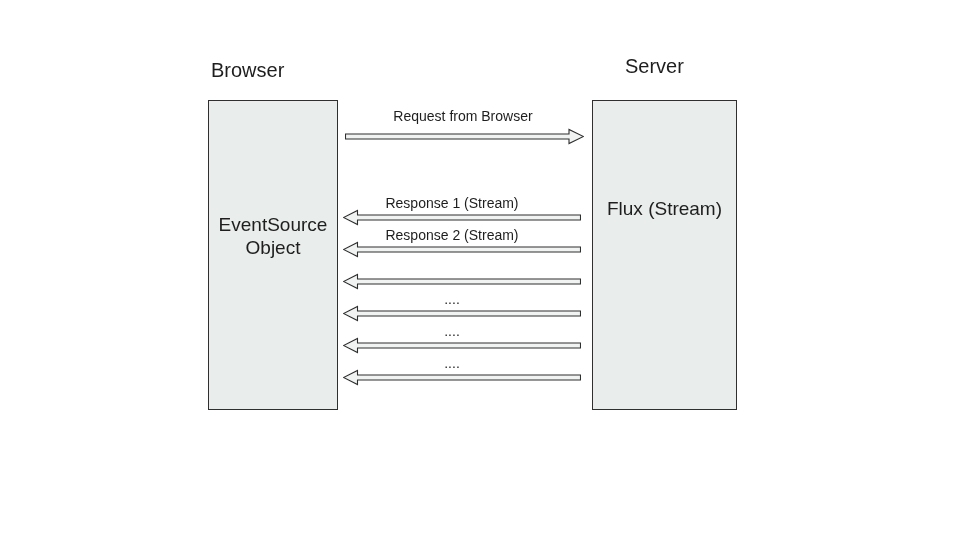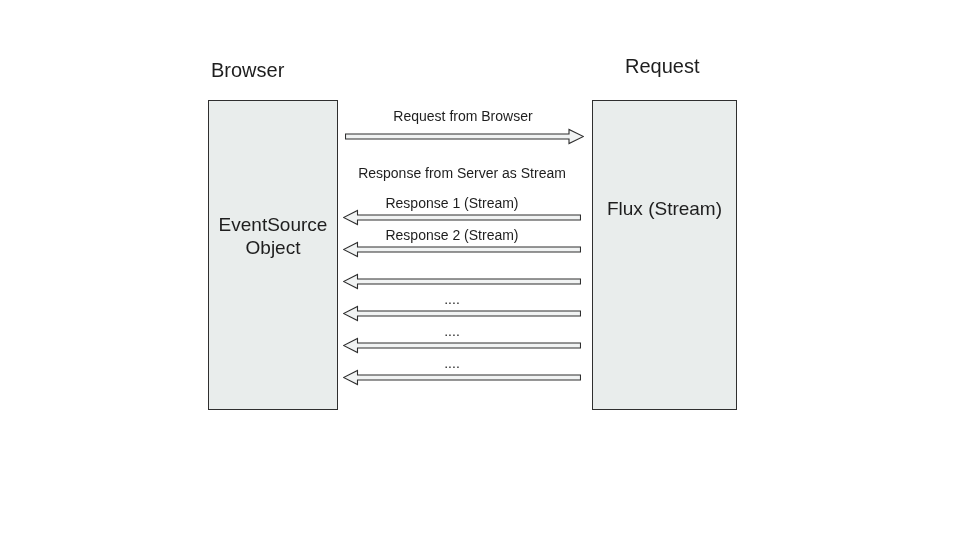--- a/index.html
+++ b/index.html
@@ -69,37 +69,36 @@
   }
   .arrow-request { left: 345px; top: 128px; }
   .arrow-response { left: 343px; }
 </style>
 </head>
 <body>
 
 <div class="canvas">
 
   <div class="title title-browser">Browser</div>
-  <div class="title title-server">Request</div>
+  <div class="title title-server">Server</div>
 
   <div class="box box-right">
     <div class="box-label">Flux (Stream)</div>
   </div>
 
   <div class="box box-left">
     <div class="box-label">EventSource Object</div>
   </div>
 
   <div class="msg-label request-label">Request from Browser</div>
 
   <svg class="arrow arrow-request" width="239" height="17" viewBox="0 0 239 17">
     <polygon points="0.5,6 224,6 224,1.5 238.5,8.5 224,15.5 224,11 0.5,11"></polygon>
   </svg>
 
-  <div class="msg-label stream-header">Response from Server as Stream</div>
 
   <div class="msg-label response-label" style="top:195px">Response 1 (Stream)</div>
   <svg class="arrow arrow-response" style="top:209px" width="238" height="17" viewBox="0 0 238 17">
     <polygon points="237.5,6 14.5,6 14.5,1.5 0.5,8.5 14.5,15.5 14.5,11 237.5,11"></polygon>
   </svg>
 
   <div class="msg-label response-label" style="top:227px">Response 2 (Stream)</div>
   <svg class="arrow arrow-response" style="top:241px" width="238" height="17" viewBox="0 0 238 17">
     <polygon points="237.5,6 14.5,6 14.5,1.5 0.5,8.5 14.5,15.5 14.5,11 237.5,11"></polygon>
   </svg>

